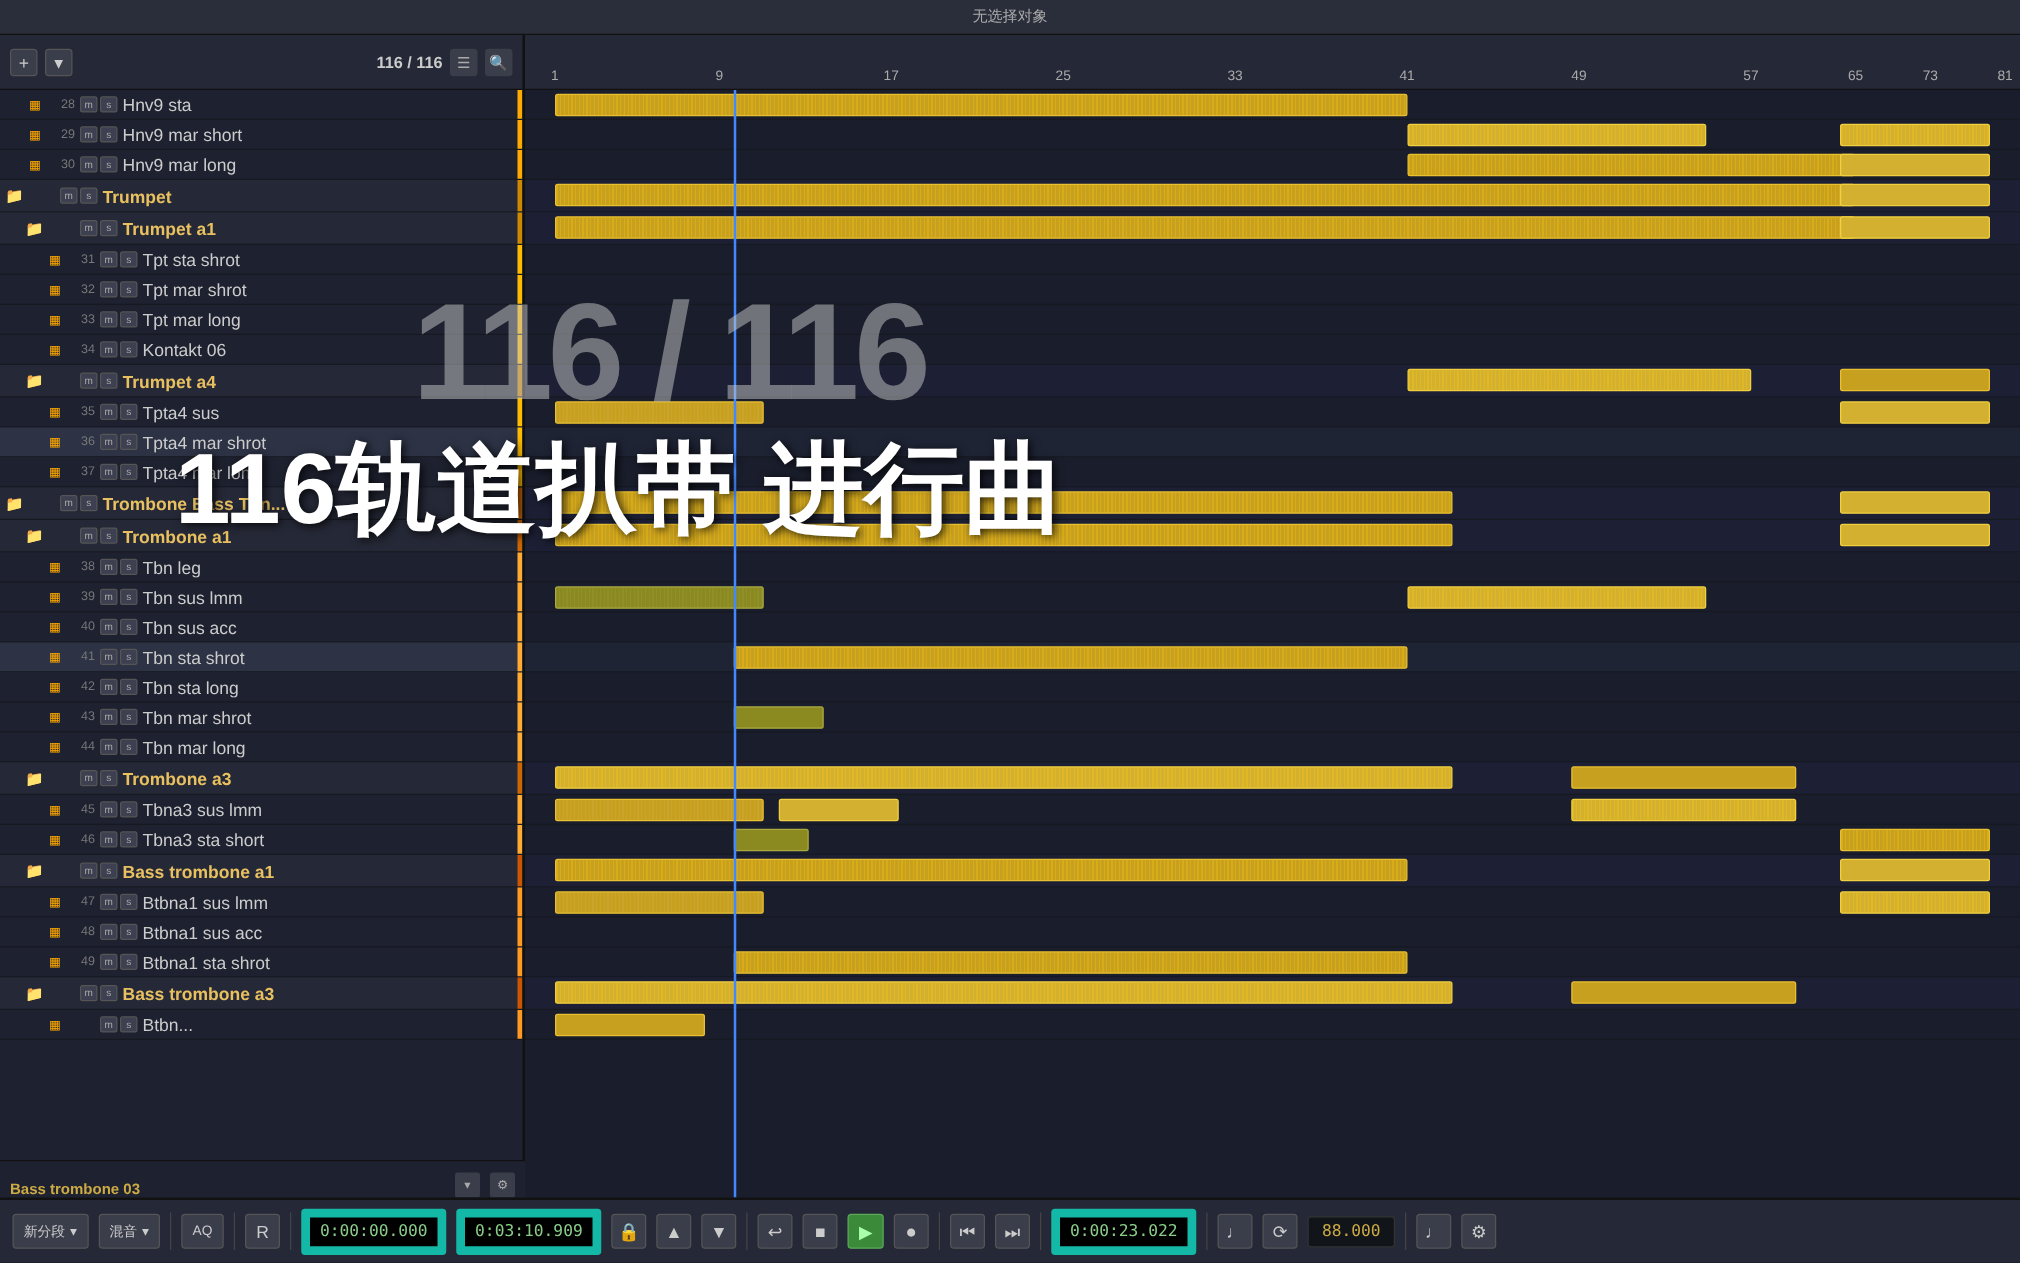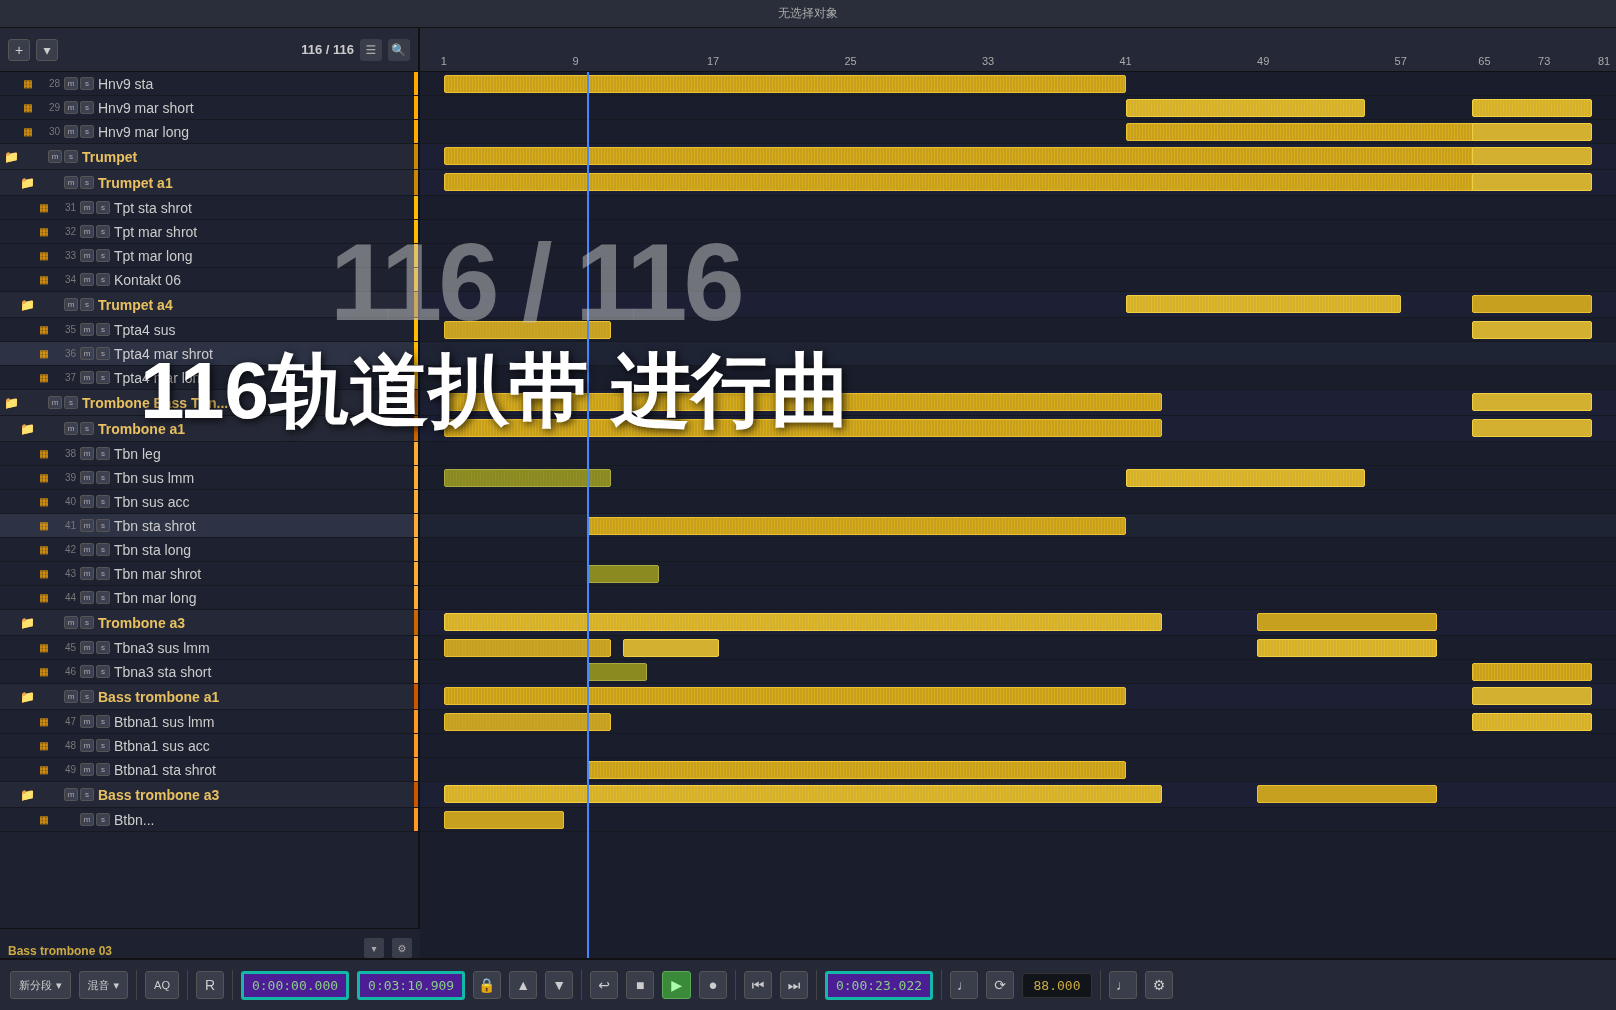--- a/index.html
+++ b/index.html
@@ -348,22 +348,22 @@
     .transport-btn.play { background: #3a8a3a; border-color: #5aaa5a; }
     .transport-btn.play span { color: #aaffaa; font-size: 14px; }
 
     .transport-sep {
       width: 1px;
       height: 30px;
       background: #444;
     }
 
     .transport-time {
-      background: #4c1d95;
-      border: 3px solid #14b8a6;
+      background: #000000;
+      border: 7px solid #14b8a6;
       border-radius: 3px;
       color: #88cc88;
       font-size: 13px;
       font-family: monospace;
       padding: 4px 8px;
       min-width: 100px;
       text-align: center;
     }
 
     .tempo-display {

